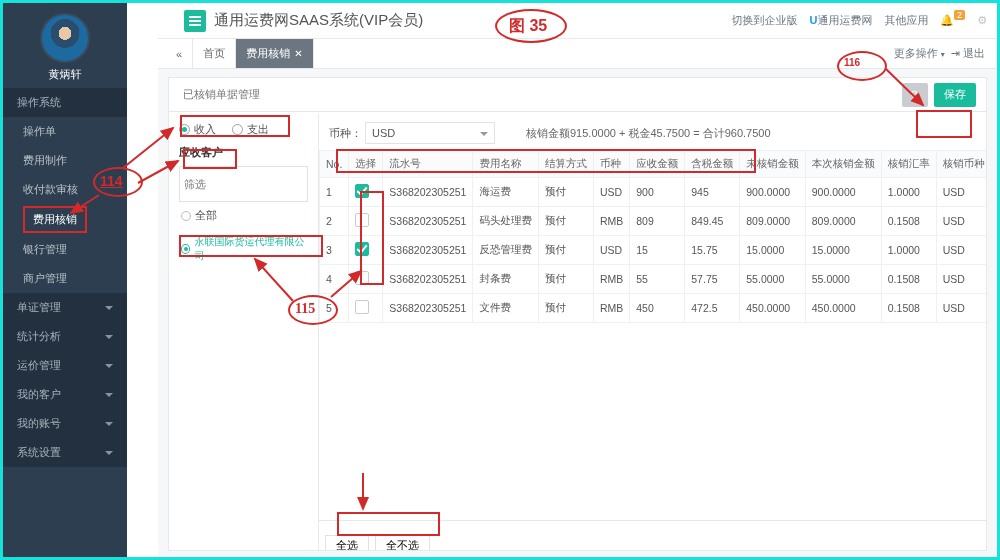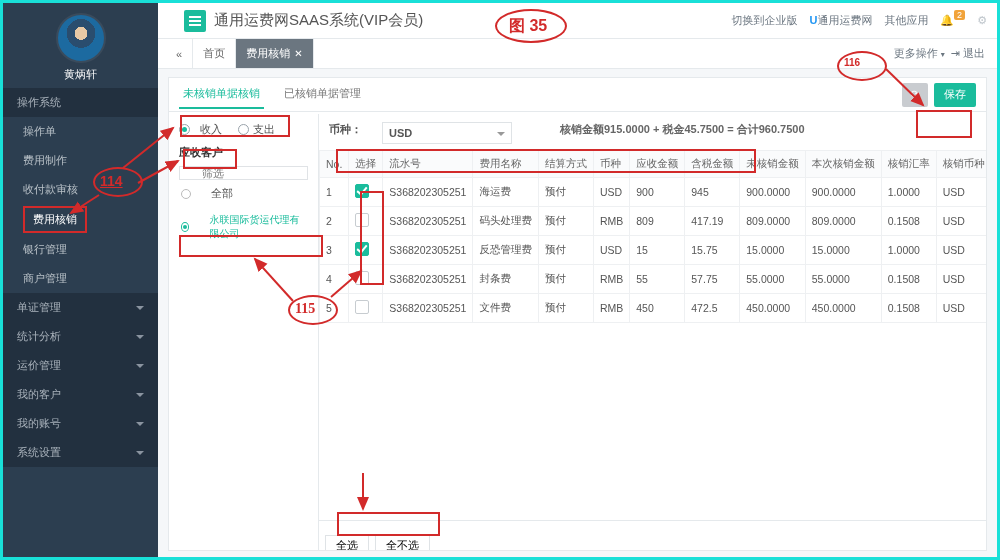--- a/index.html
+++ b/index.html
@@ -11,21 +11,21 @@
     --border: #e5e9ec;
     --text: #444;
     --muted: #98a6ad;
     --red: #d22a2a;
   }
   * { box-sizing: border-box; font-family: "Microsoft YaHei", Arial, sans-serif; }
   html, body { margin:0; padding:0; width:1000px; height:560px; overflow:hidden; }
   body { border:3px solid var(--cyan); background:#fff; position:relative; font-size:11px; color:var(--text); }
 
   
-  .sidebar { position:absolute; left:0; top:0; width:155px; height:100%; background:var(--dark); color:#cfd6dd; }
+  .sidebar { position:absolute; left:0; top:0; width:124px; height:100%; background:var(--dark); color:#cfd6dd; }
   .avatar-wrap { text-align:center; padding:10px 0 6px; }
   .avatar { width:50px; height:50px; border-radius:50%; background: radial-gradient(circle at 50% 40%, #e8c9a5 0 18%, #2a4d6e 18% 40%, #1c6aa0 40% 100%); margin:0 auto; border:2px solid #3a4b5c; }
   .username { color:#fff; font-size:11px; margin-top:4px; }
   .menu-section { padding:7px 14px; color:#aab3bc; font-size:11px; background:var(--darker); cursor:pointer; display:flex; align-items:center; justify-content:space-between; }
   .menu-item { padding:7px 0 7px 20px; color:#b8c0c7; font-size:11px; cursor:pointer; }
   .menu-item.boxed { display:inline-block; margin-left:20px; padding:4px 8px; border:2px solid var(--red); color:#fff; }
   .caret { width:0;height:0;border-left:4px solid transparent;border-right:4px solid transparent;border-top:4px solid #8a94a0; display:inline-block; }
 
   
   .main { position:absolute; left:155px; right:0; top:0; bottom:0; background:var(--light); }
@@ -56,29 +56,29 @@
   .btn { height:24px; padding:0 10px; border:none; border-radius:2px; font-size:11px; cursor:pointer; display:inline-flex; align-items:center; }
   .btn-refresh { background:#c9ccd0; color:#fff; width:26px; justify-content:center; }
   .btn-save { background:#1abc9c; color:#fff; }
 
   .body-row { display:flex; position:absolute; top:36px; bottom:0; left:0; right:0; }
   .left-panel { width:150px; border-right:1px solid var(--border); padding:8px 10px 0; font-size:11px; color:#555; }
   .radio-row { display:flex; gap:16px; align-items:center; margin-bottom:8px; }
   .radio { width:11px; height:11px; border:1px solid #9aa3ab; border-radius:50%; display:inline-flex; align-items:center; justify-content:center; }
   .radio.on::after { content:""; width:5px; height:5px; background:var(--green); border-radius:50%; }
   .lp-title { font-weight:bold; color:#333; margin:4px 0 6px; }
-  .lp-input { width:100%; height:14px; border:1px solid #e0e3e6; padding:0 22px; color:#aaa; font-size:11px; }
-  .lp-item { padding:6px 2px; display:flex; align-items:center; gap:20px; cursor:pointer; }
+  .lp-input { width:100%; height:36px; border:1px solid #e0e3e6; padding:0 4px; color:#aaa; font-size:11px; }
+  .lp-item { padding:6px 2px; display:flex; align-items:center; gap:4px; cursor:pointer; }
   .lp-item .dot { width:10px;height:10px;border:1px solid #bbb;border-radius:50%; }
   .lp-item.sel { color:var(--green); }
   .lp-item.sel .dot { border-color:var(--green); }
   .lp-item.sel .dot::after { content:""; display:block; width:4px; height:4px; background:var(--green); border-radius:50%; margin:2px auto; }
 
   .right-panel { flex:1; position:relative; overflow:hidden; }
-  .filter-row { display:flex; align-items:flex-start; gap:20px; padding:8px 10px; font-size:11px; color:#555;font-weight:bold; }
+  .filter-row { display:flex; align-items:center; gap:3px; padding:8px 10px; font-size:11px; color:#555; }
   .select { height:22px; min-width:130px; border:1px solid #dfe3e6; background:#fff; padding:0 18px 0 6px; position:relative; font-size:11px; color:#555; display:inline-flex; align-items:center; }
   .select::after { content:""; position:absolute; right:6px; top:9px; width:0;height:0;border-left:4px solid transparent;border-right:4px solid transparent;border-top:4px solid #999; }
   .summary { color:#666;margin-left:28px; }
 
   table { border-collapse:collapse; width:100%; font-size:10.5px; color:#555; }
   th, td { border:1px solid #eef0f2; padding:6px 6px; text-align:left; white-space:nowrap; }
   th { background:#fafbfc; color:#666; font-weight:normal; }
   .chk { width:14px; height:14px; border:1px solid #c7ccd0; border-radius:2px; display:inline-block; background:#fff; }
   .chk.on { background:var(--green); border-color:var(--green); position:relative; }
   .chk.on::after { content:""; position:absolute; left:3px; top:0px; width:4px; height:8px; border:solid #fff; border-width:0 2px 2px 0; transform:rotate(40deg); }
@@ -168,33 +168,32 @@
     </div>
     <div class="tabs-right">
       <span class="tr-link"><span>更多操作</span> <span class="op-caret">▾</span></span>
       <span class="tr-link">⇥ <span>退出</span></span>
     </div>
   </div>
 
   <div class="content">
     <div class="panel-head">
       <div class="sub-tabs">
-        <div class="sub-tab active">未核销单据核销</div>
         <div class="sub-tab">已核销单据管理</div>
       </div>
       <div class="head-actions">
         <button class="btn btn-refresh">⟳</button>
         <button class="btn btn-save">保存</button>
       </div>
     </div>
 
     <div class="body-row">
       <div class="left-panel">
         <div class="radio-row">
-          <label style="display:flex;align-items:center;gap:10px;justify-content:center;">
+          <label style="display:flex;align-items:center;gap:4px;justify-content:center;">
             <span class="radio on"></span>
             <span>收入</span>
           </label>
           <label style="display:flex;align-items:center;gap:4px;">
             <span class="radio"></span>
             <span>支出</span>
           </label>
         </div>
         <div class="lp-title">应收客户</div>
         <input class="lp-input" placeholder="筛选" style="">
@@ -250,21 +249,21 @@
                   <td>USD</td>
                 </tr>
                 <tr>
                   <td>2</td>
                   <td><span class="chk"></span></td>
                   <td>S368202305251</td>
                   <td>码头处理费</td>
                   <td>预付</td>
                   <td>RMB</td>
                   <td>809</td>
-                  <td>417.19</td>
+                  <td>849.45</td>
                   <td>809.0000</td>
                   <td>809.0000</td>
                   <td>0.1508</td>
                   <td>USD</td>
                 </tr>
                 <tr>
                   <td>3</td>
                   <td><span class="chk on"></span></td>
                   <td>S368202305251</td>
                   <td>反恐管理费</td>

